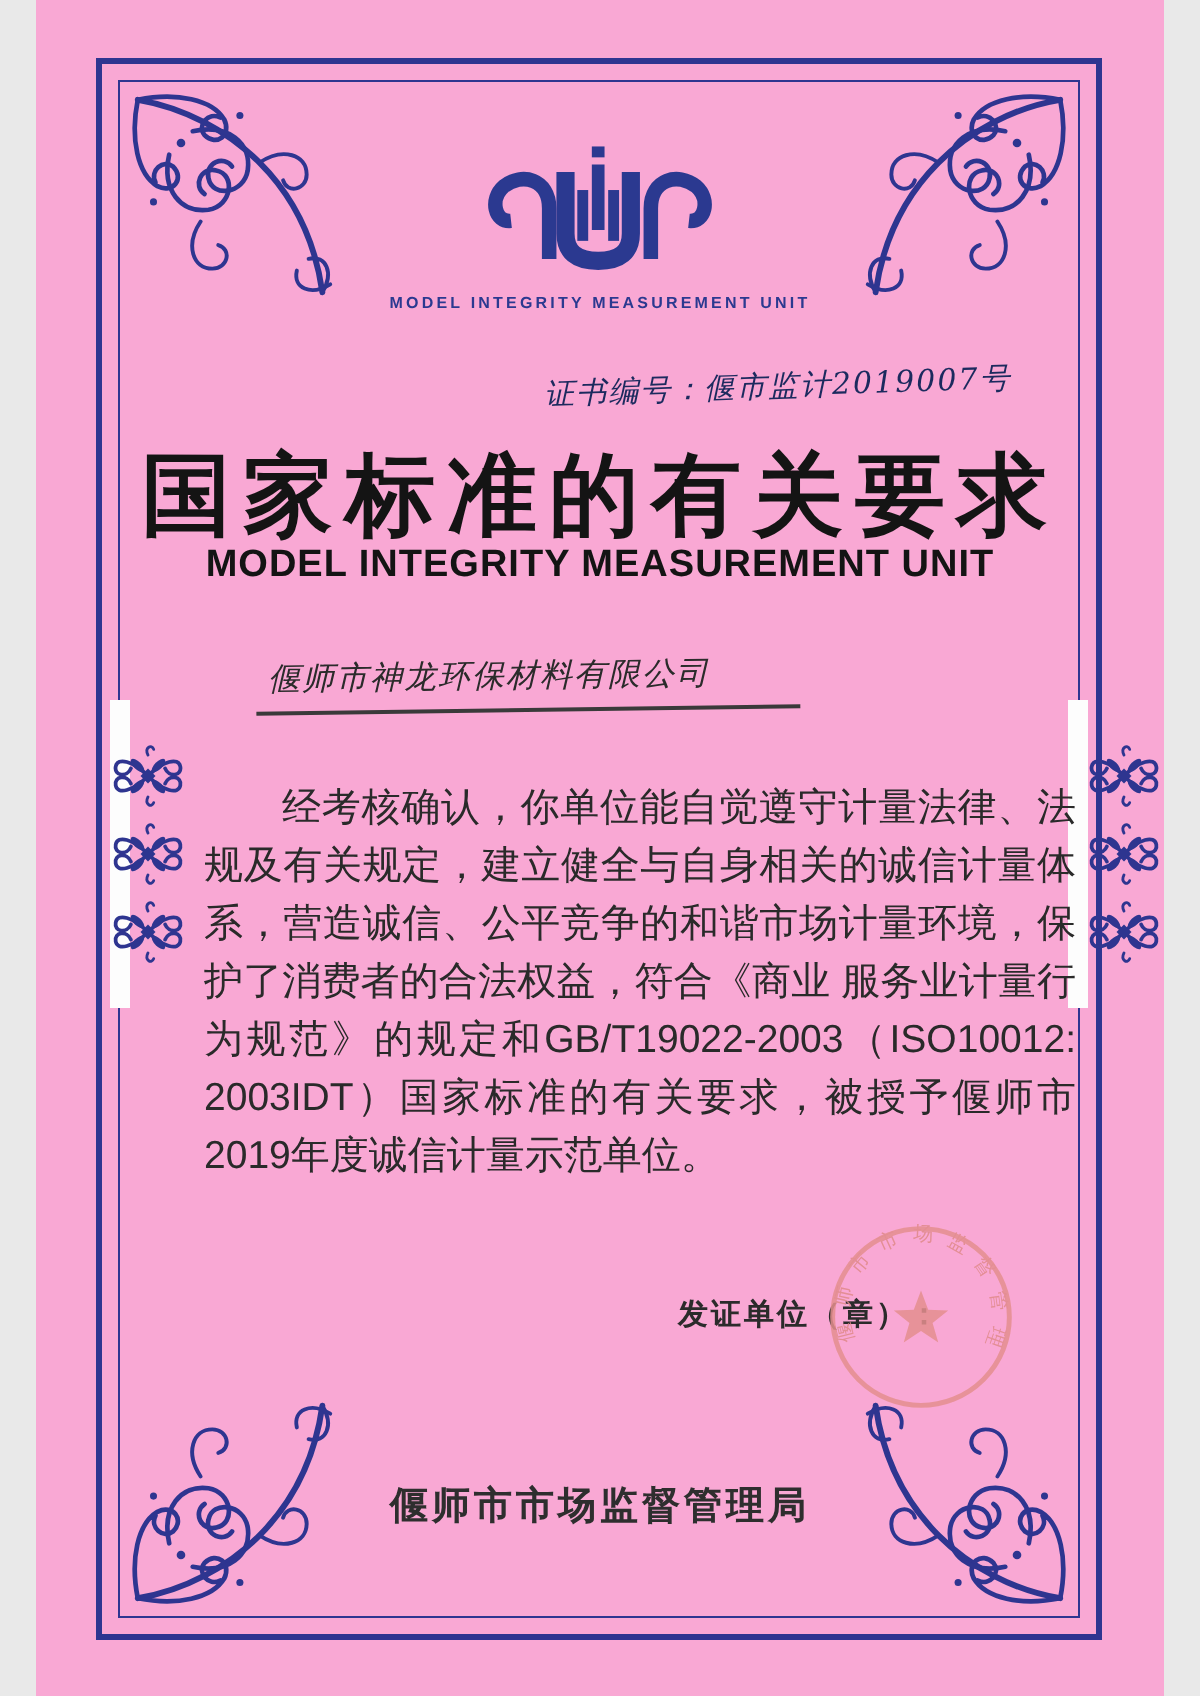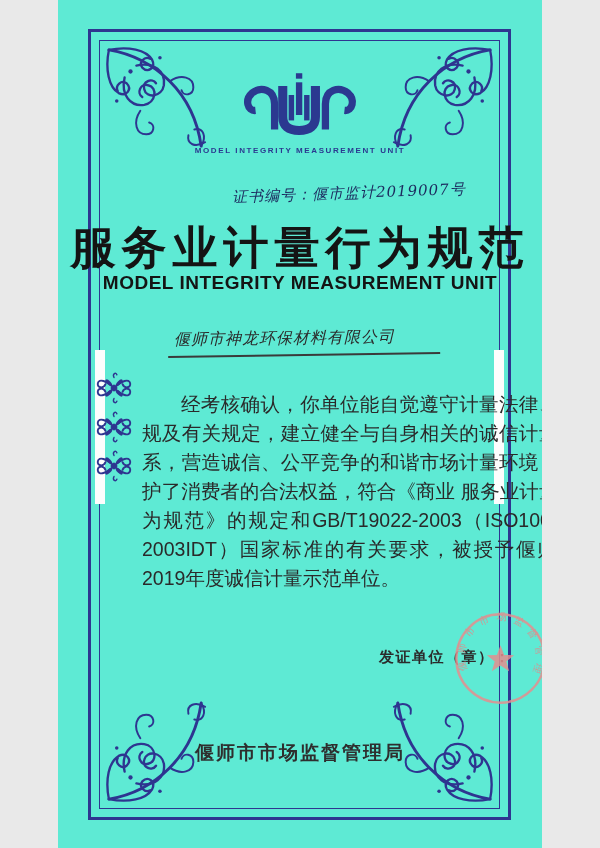--- a/index.html
+++ b/index.html
@@ -1,18 +1,18 @@
 <!DOCTYPE html>
 <html><head>
 <meta charset="utf-8">
 <style>
   html,body{margin:0;padding:0;background:#e9e9e9;}
   .page{
-    position:relative;width:484px;height:848px;margin:0 auto;
-    background:#5eead4;overflow:hidden;
+    position:relative;width:564px;height:848px;margin:0 auto;
+    background:#f9a8d4;overflow:hidden;
     font-family:"Liberation Sans",sans-serif;color:#222;
   }
   
   .border-outer{position:absolute;left:30px;top:29px;right:31px;bottom:28px;
     border:3px solid #2e3590;}
   .border-inner{position:absolute;left:41px;top:40px;right:42px;bottom:39px;
     border:1.5px solid #2e3590;}
   .gap-patch{position:absolute;width:10px;height:154px;background:#fdfdfd;top:350px;}
   .gap-left{left:37px;} .gap-right{right:38px;}
   
@@ -153,21 +153,21 @@
         <path d="M37,62 L37,34 C37,18 22,14 12,22 C4,29 7,42 16,41" stroke-width="8"></path>
 
         <path d="M93,62 L93,34 C93,18 108,14 118,22 C126,29 123,42 114,41" stroke-width="8"></path>
       </g>
     </svg>
     <div class="logo-caption">MODEL INTEGRITY MEASUREMENT UNIT</div>
   </div>
 
   <div class="cert-no"><span>证书编号：</span><span>偃市监计2019007号</span></div>
 
-  <div class="title-zh">服务业计量行为规范</div>
+  <div class="title-zh">国家标准的有关要求</div>
   <div class="title-en">MODEL INTEGRITY MEASUREMENT UNIT</div>
 
   <div class="recipient">偃师市神龙环保材料有限公司</div>
 
   <div class="body-text">经考核确认，你单位能自觉遵守计量法律、法规及有关规定，建立健全与自身相关的诚信计量体系，营造诚信、公平竞争的和谐市场计量环境，保护了消费者的合法权益，符合《商业 服务业计量行为规范》的规定和GB/T19022-2003（ISO10012: 2003IDT）国家标准的有关要求，被授予偃师市2019年度诚信计量示范单位。</div>
 
   <div class="issuer-label">发证单位（章）：</div>
 
   <div class="seal">
     <svg viewBox="0 0 100 100">

